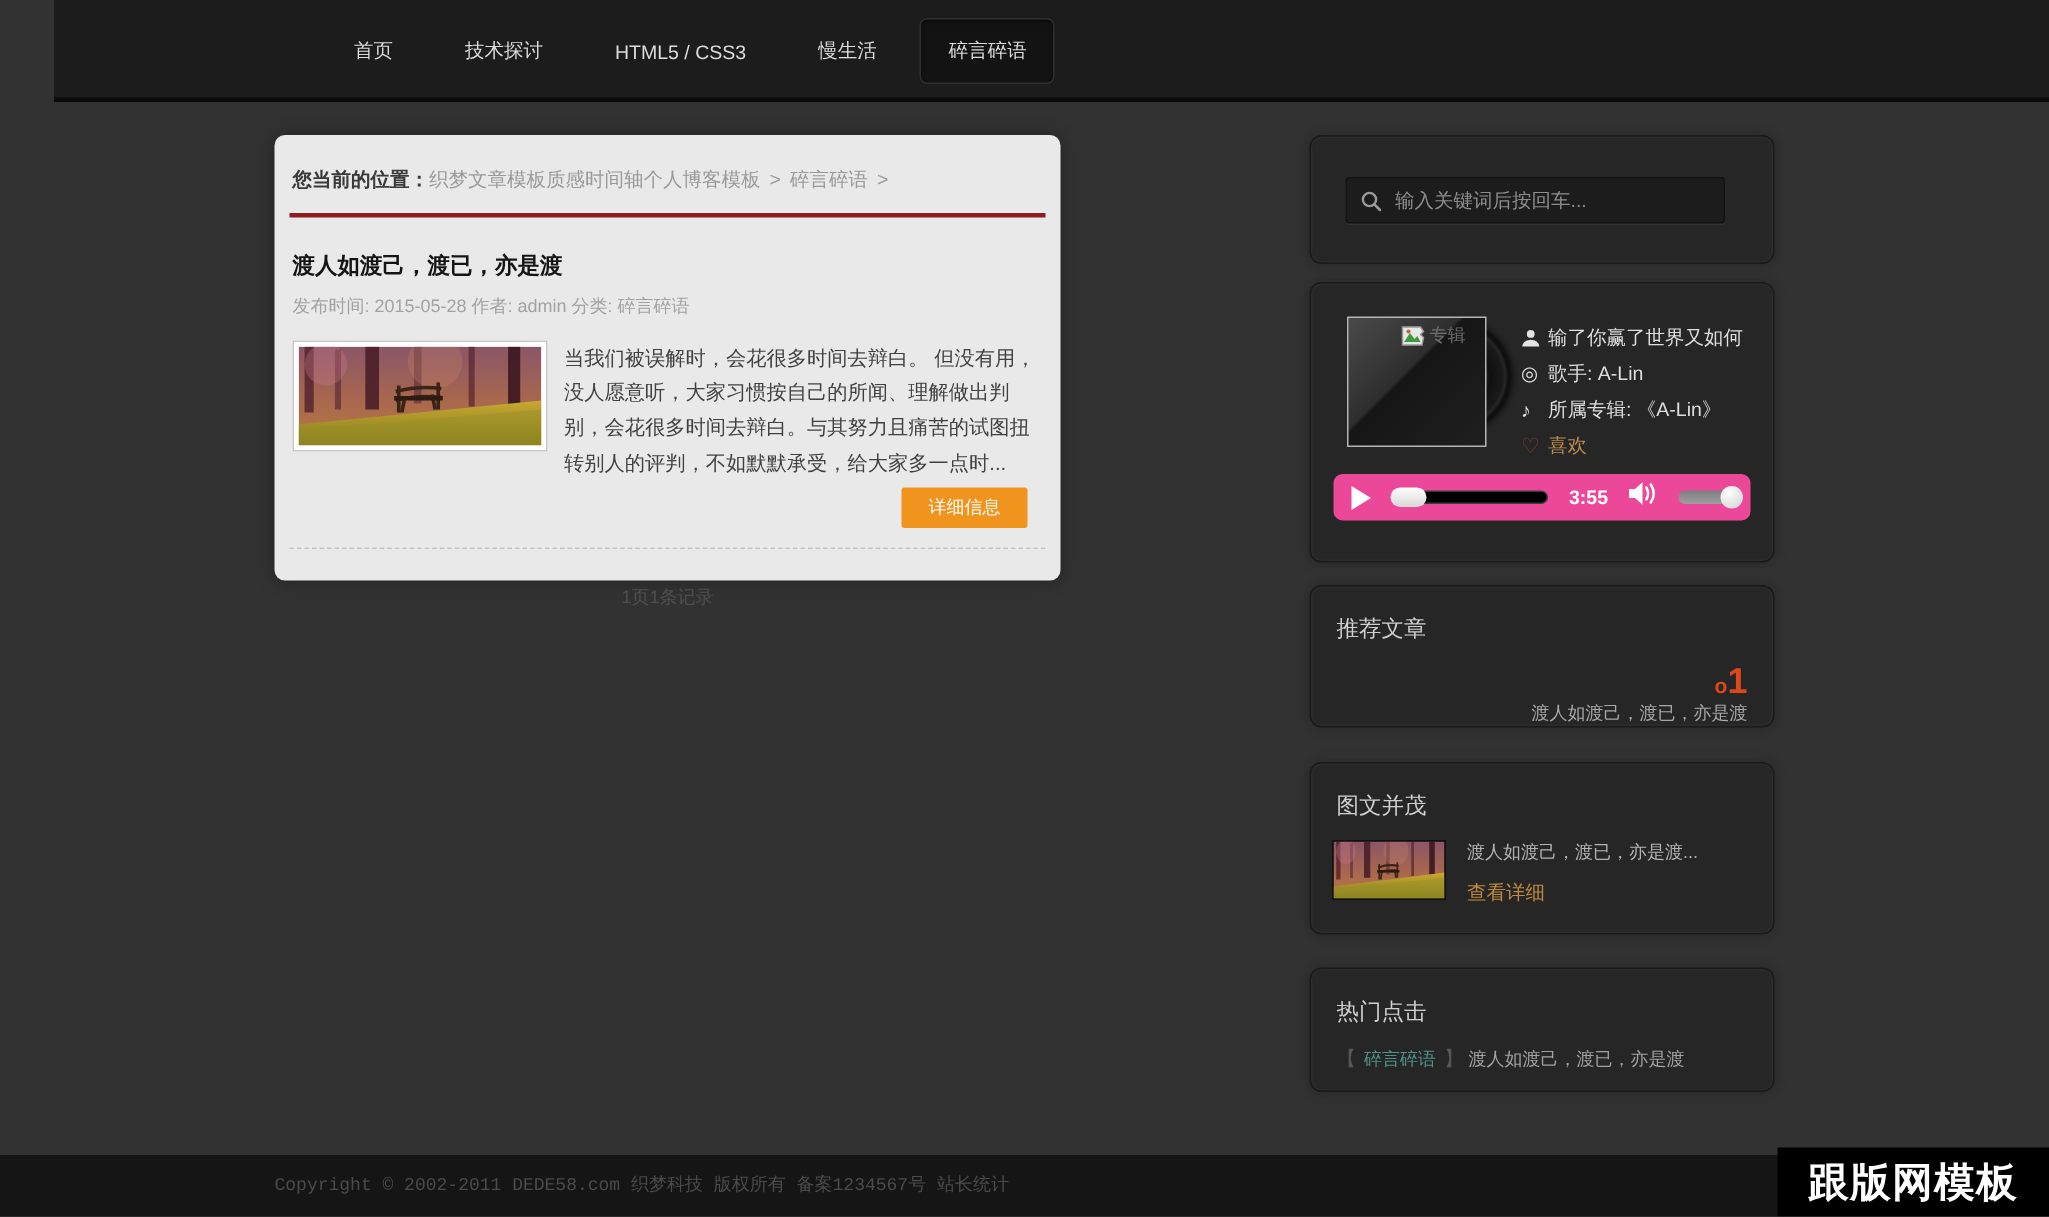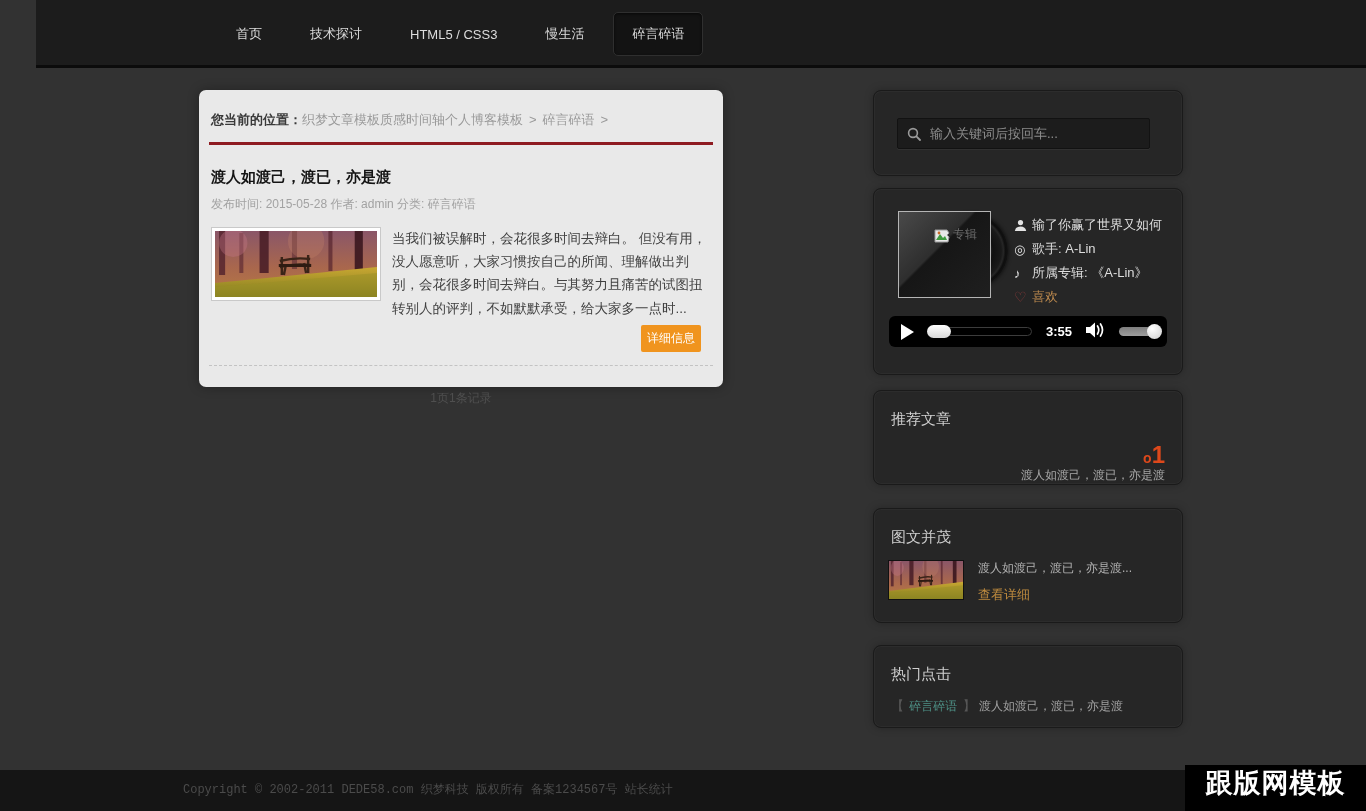--- a/index.html
+++ b/index.html
@@ -22,21 +22,21 @@
   }
   .nav-item.active {
     background:#131313; border:1px solid #2f2f2f; border-radius:5px;
     padding:12px 18px; margin-left:-19px; margin-right:29px;
     box-shadow:inset 0 1px 3px rgba(0,0,0,.6);
   }
 
   
   .main-panel {
     position:absolute; left:183px; top:90px; width:524px; height:297px;
-    background:#e9e9e9; border-radius:7px; box-shadow:0 0 12px rgba(0,0,0,.3);margin-left:16px;
+    background:#e9e9e9; border-radius:7px; box-shadow:0 0 12px rgba(0,0,0,.3);
   }
   .breadcrumb { padding:21px 12px 13px 12px; font-size:13px; color:#999; }
   .breadcrumb .bc-label { color:#3a3a3a; font-weight:bold; }
   .breadcrumb a { color:#999; text-decoration:none; }
   .bc-sep { margin:0 6px; color:#999; }
   .red-line { margin:0 10px; height:3px; background:#8e1b21; }
   .article { padding:0 12px; }
   .article-title { margin-top:23px; font-size:15px; font-weight:bold; color:#141414; }
   .article-meta { margin-top:9px; font-size:12px; color:#a2a2a2; }
   .article-row { margin-top:14px; display:flex; }
@@ -44,21 +44,21 @@
     width:170px; height:74px; background:#fff; border:1px solid #c9c9c9;
     padding:3px; flex:none;
   }
   .thumb-frame svg { display:block; width:162px; height:66px; }
   .article-excerpt {
     flex:1; margin-left:11px; font-size:13.5px; color:#414141; line-height:1.72;
   }
   .detail-row { text-align:right; margin-top:5px; padding-right:10px; }
   .detail-btn {
     display:inline-block; background:#f0941e; color:#fff; font-size:12px;
-    border:none; padding:5px 6px; border-radius:2px; cursor:pointer;
+    border:none; padding:5px 18px; border-radius:2px; cursor:pointer;
     font-family:inherit;
   }
   .dashed-sep { margin:13px 10px 0 10px; border-top:1px dashed #c3c3c3; }
   .pagination { text-align:center; padding-top:24px; font-size:12px; color:#4f4f4f; }
 
   
   .sidebar { position:absolute; left:873px; top:90px; width:310px; }
   .side-panel {
     background:#262626; border:1px solid #1a1a1a; border-radius:8px;
     box-shadow:inset 0 0 0 1px rgba(255,255,255,.03), 0 0 8px rgba(0,0,0,.25);
@@ -83,31 +83,31 @@
     position:absolute; left:60px; top:25px; width:74px; height:74px;
     border-radius:50%;
     background:radial-gradient(circle,#2c2c2c 12%,#0c0c0c 15%,#141414 34%,#232323 37%,#101010 42%,#191919 58%,#262626 62%,#0e0e0e 66%,#1c1c1c 82%,#0a0a0a 90%);
     box-shadow:0 0 4px rgba(0,0,0,.8);
   }
   .album-art {
     position:absolute; left:24px; top:22px; width:93px; height:87px;
     border:1px solid #b5b5b5;
     background:linear-gradient(135deg,#4a4a4a 0%,#2e2e2e 42%,#161616 44%,#1f1f1f 100%);
   }
-  .album-broken { position:absolute; left:3px; top:14px; display:flex; align-items:flex-end;padding-left:32px; }
+  .album-broken { position:absolute; left:3px; top:3px; display:flex; align-items:center;padding-left:32px; }
   .album-broken span { font-size:12px; color:#6e6e6e; margin-left:2px; }
   .song-info { position:absolute; left:140px; top:24px; font-size:13px; color:#dedede; }
   .song-line { display:flex; align-items:center; height:24px; white-space:nowrap; }
   .song-line .s-icon { width:18px; color:#e3e3e3; font-size:13px; flex:none; }
   .song-line .s-icon svg { display:block; }
   .like-line .s-icon { color:#8a3a3a; font-size:14px; }
   .like-text { color:#bd8a4e; cursor:pointer; }
   .controls {
     position:absolute; left:15px; right:15px; top:127px; height:31px;
-    background:#000000; border-radius:6px; display:flex; align-items:center;
+    background:#ec4899; border-radius:6px; display:flex; align-items:center;
     padding:0 12px;
   }
   .play-btn {
     width:0; height:0; border-left:13px solid #fff; border-top:8px solid transparent;
     border-bottom:8px solid transparent; cursor:pointer; flex:none;
   }
   .progress {
     position:relative; width:104px; height:9px; margin-left:14px;
     background:#000; border:1px solid #3c3c3c; border-radius:5px; flex:none; cursor:pointer;
   }
@@ -151,21 +151,21 @@
   .footer {
     position:absolute; left:0; top:770px; width:100%; height:41px;
     background:#151515;
   }
   .footer-text {
     margin-left:183px; line-height:41px; font-size:12px; color:#4b4b4b;
     font-family:"Liberation Mono","DejaVu Sans Mono",monospace;
   }
   .watermark {
     position:absolute; right:0; bottom:0; width:181px; height:46px;
-    background:#000; display:flex; justify-content:center;
+    background:#000; display:flex; align-items:center; justify-content:center;
   }
   .watermark span { color:#fff; font-size:27px; font-weight:bold; letter-spacing:1px; }
 </style>
 </head>
 <body>
 
 <svg width="0" height="0" style="position:absolute">
   <defs>
     <linearGradient id="sky" x1="0" y1="0" x2="0" y2="1">
       <stop offset="0" stop-color="#8a5668"></stop>

